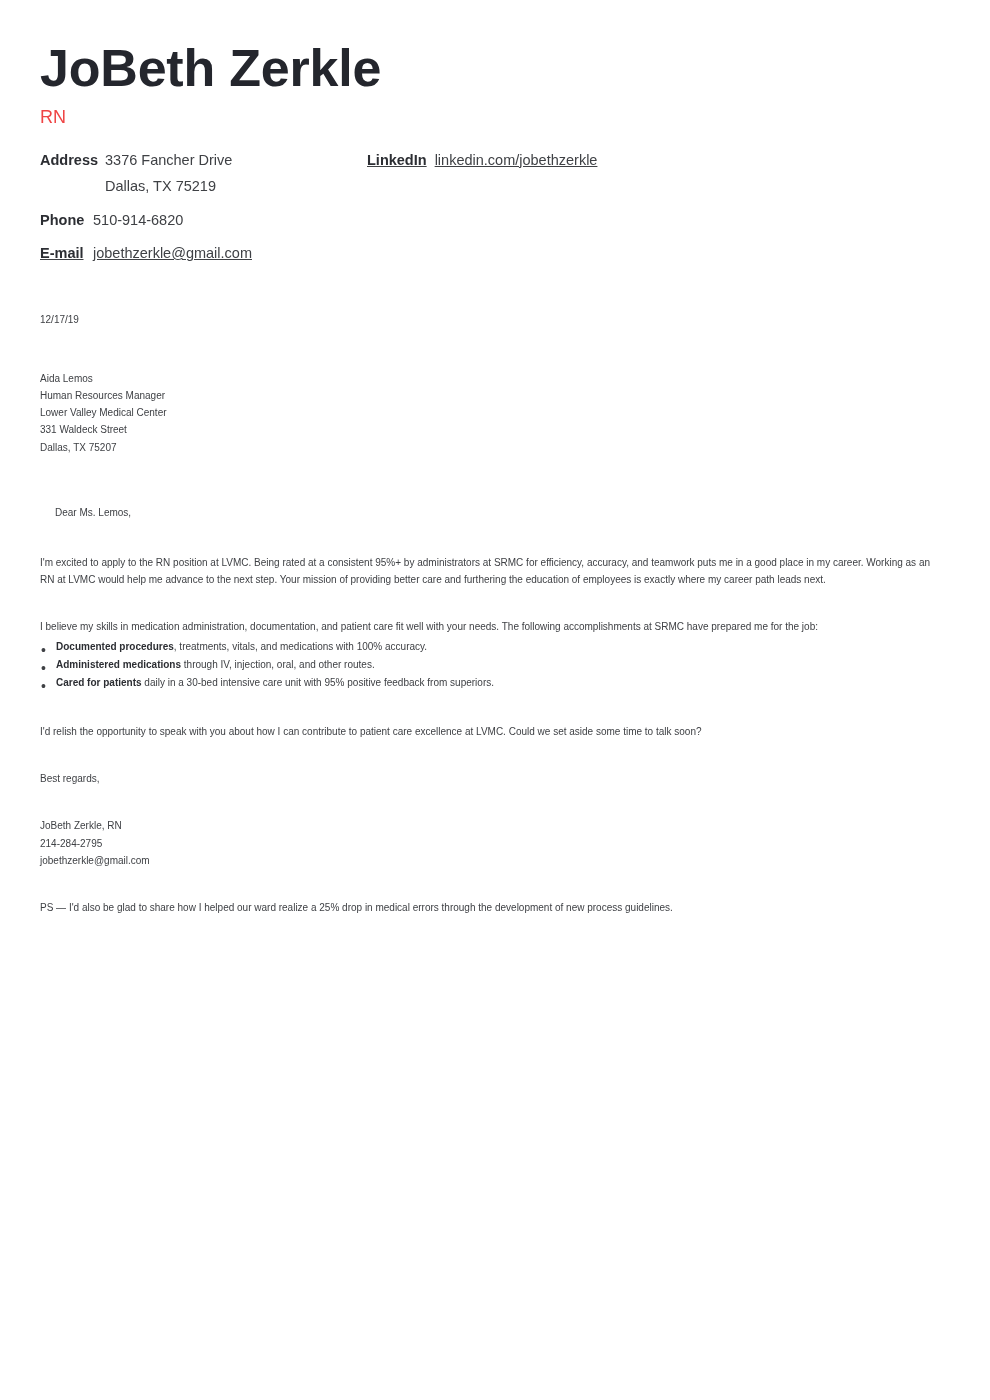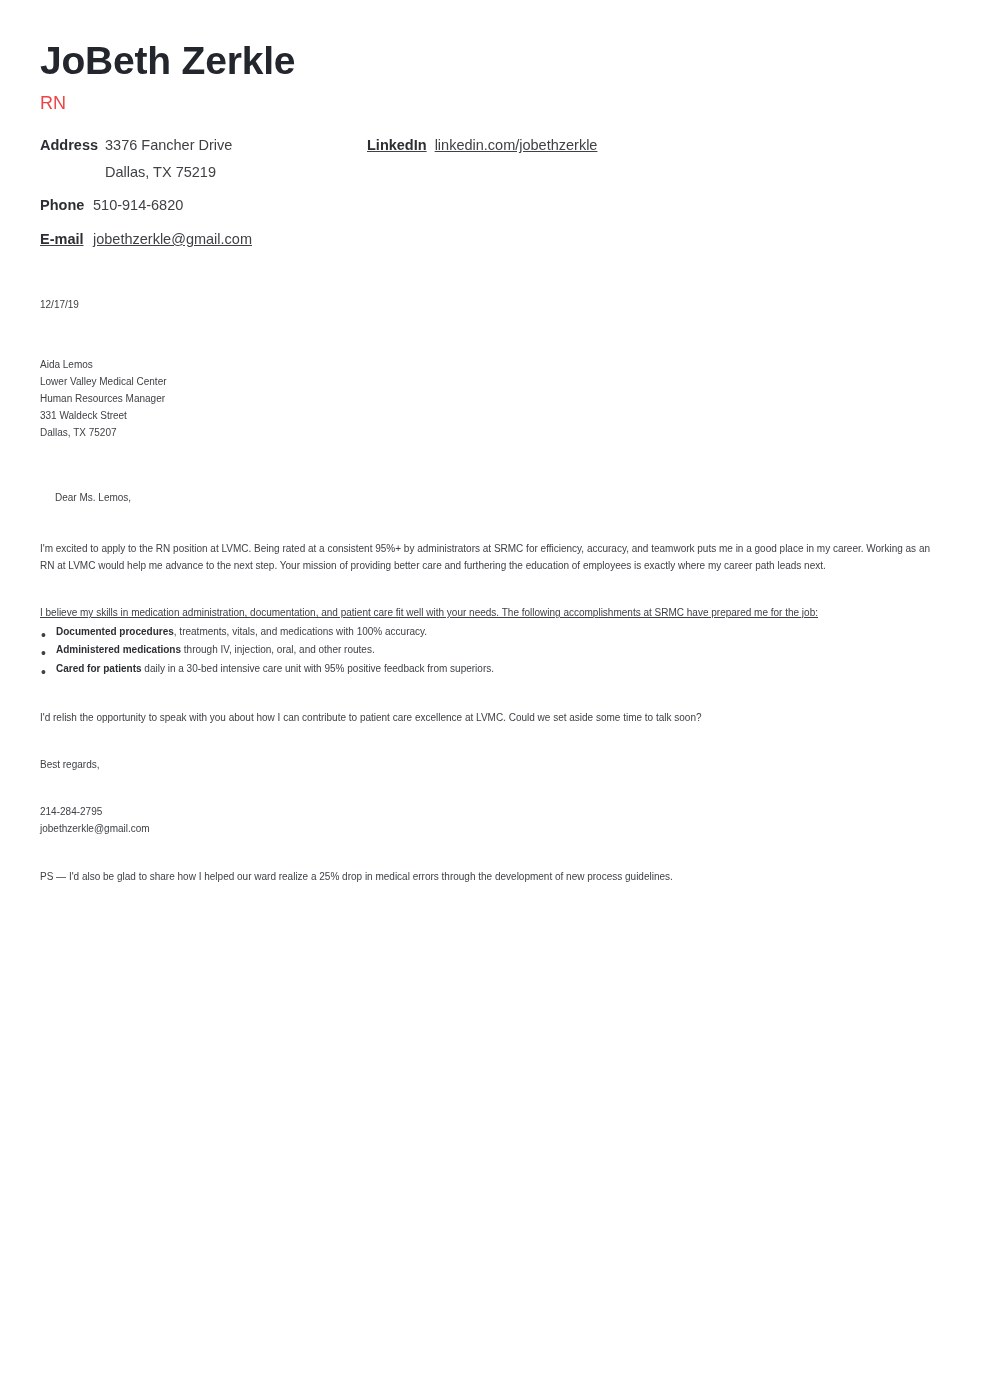--- a/index.html
+++ b/index.html
@@ -22,21 +22,21 @@
     background: #ffffff;
     box-sizing: border-box;
     padding: 40px 48px 0 40px;
   }
 
   
   .letterhead {
     margin-bottom: 0;
   }
   .name {
-    font-size: 39px;
+    font-size: 52px;
     font-weight: bold;
     color: #24262d;
     letter-spacing: -0.2px;
     line-height: 1.1;
     margin: 0 0 10px 0;
   }
   .job-title {
     font-size: 18px;
     font-weight: normal;
     color: #ef4444;
@@ -107,21 +107,20 @@
     line-height: 1.72;
   }
   .salutation {
     margin: 0 0 33px 15px;
   }
   .para {
     margin: 0 0 30px 0;
   }
   .para-tight {
     margin: 12px 0 2px 0;
-    text-decoration: underline;
   }
 
   .bullets {
     list-style: none;
     margin: 0 0 32px 0;
     padding: 0;
   }
   .bullets li {
     position: relative;
     padding-left: 16px;
@@ -199,22 +198,22 @@
 
     </div>
   </section>
 
   <section class="letter-body">
 
     <div class="date-line">12/17/19</div>
 
     <div class="recipient">
       <div>Aida Lemos</div>
+      <div>Human Resources Manager</div>
       <div>Lower Valley Medical Center</div>
-      <div>Human Resources Manager</div>
       <div>331 Waldeck Street</div>
       <div>Dallas, TX 75207</div>
     </div>
 
     <div class="salutation">Dear Ms. Lemos,</div>
 
     <p class="para">I'm excited to apply to the RN position at LVMC. Being rated at a consistent 95%+ by administrators at SRMC for efficiency, accuracy, and teamwork puts me in a good place in my career. Working as an RN at LVMC would help me advance to the next step. Your mission of providing better care and furthering the education of employees is exactly where my career path leads next.</p>
 
     <p class="para-tight">I believe my skills in medication administration, documentation, and patient care fit well with your needs. The following accomplishments at SRMC have prepared me for the job:</p>
 
@@ -228,20 +227,21 @@
       <li>
         <strong>Cared for patients</strong><span> daily in a 30-bed intensive care unit with 95% positive feedback from superiors.</span>
       </li>
     </ul>
 
     <p class="para">I'd relish the opportunity to speak with you about how I can contribute to patient care excellence at LVMC. Could we set aside some time to talk soon?</p>
 
     <div class="closing">Best regards,</div>
 
     <div class="signature">
+      <div>JoBeth Zerkle, RN</div>
       <div>214-284-2795</div>
       <div>jobethzerkle@gmail.com</div>
     </div>
 
     <p class="postscript">PS — I'd also be glad to share how I helped our ward realize a 25% drop in medical errors through the development of new process guidelines.</p>
 
   </section>
 
 </div>
 

